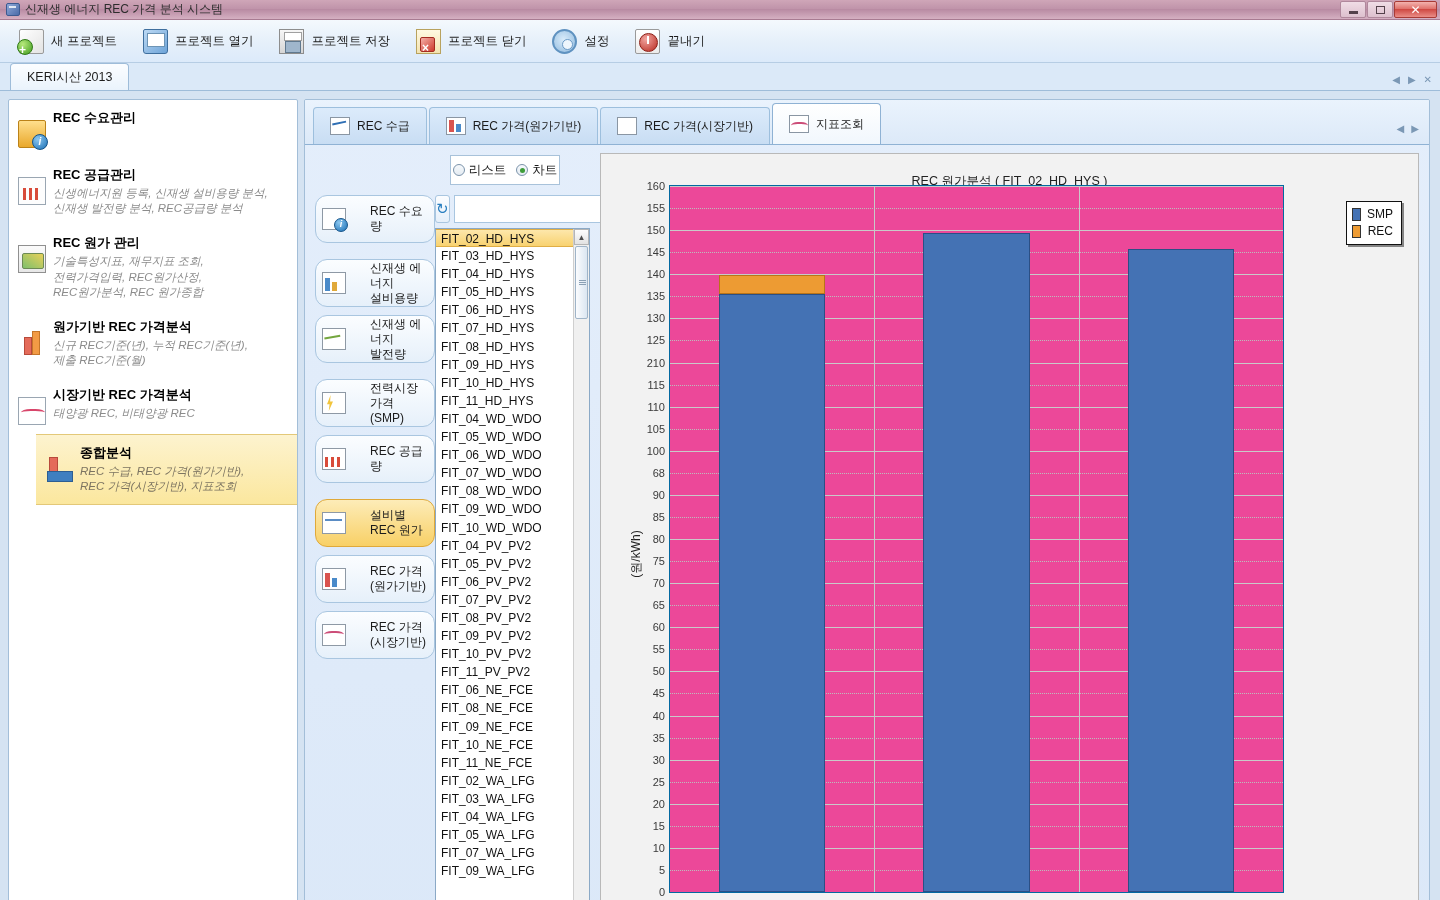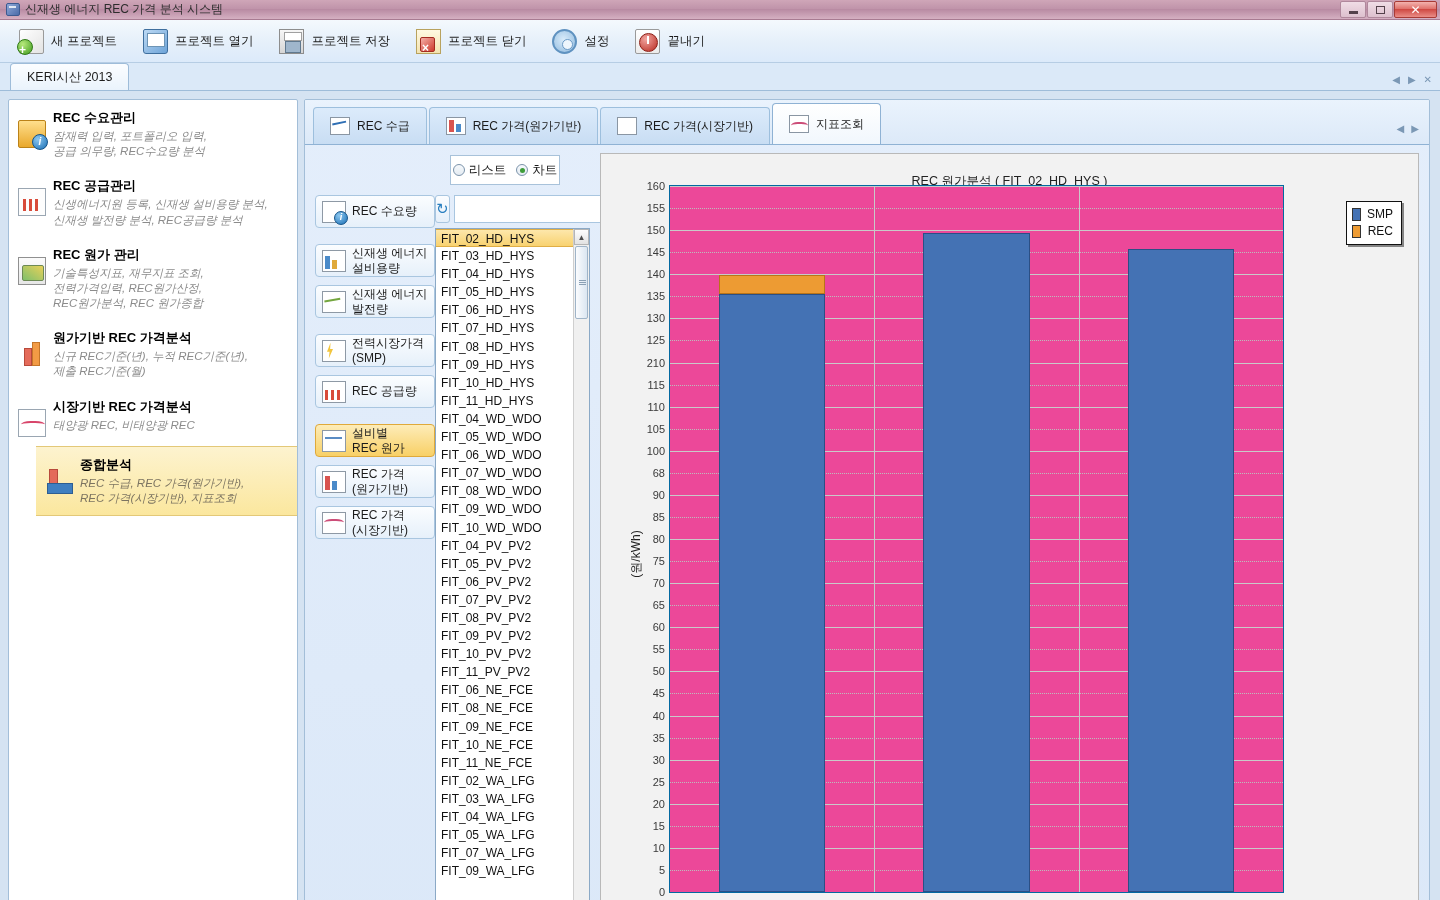--- a/index.html
+++ b/index.html
@@ -140,23 +140,23 @@
   #radiobar{
     position:absolute;left:145px;top:10px;width:110px;height:30px;
     background:#fff;border:1px solid #a8c2da;display:flex;align-items:center;justify-content:center;gap:10px;
   }
   .radio{display:flex;align-items:center;gap:4px;font-size:12.5px;}
   .rdot{width:12px;height:12px;border-radius:50%;border:1px solid #7b93aa;background:linear-gradient(to bottom,#f6f9fc,#e4ebf2);position:relative;}
   .rdot.on:after{content:"";position:absolute;left:2.5px;top:2.5px;width:5px;height:5px;border-radius:50%;background:#3e9d3a;}
   
   #btncol{width:120px;flex:none;display:flex;flex-direction:column;gap:0;padding-top:42px;}
   .sbtn{
-    height:33px;margin-bottom:8px;border:1px solid #a9c6e0;border-radius:4px;
+    height:48px;margin-bottom:8px;border:1px solid #a9c6e0;border-radius:12px;
     background:linear-gradient(to bottom,#fbfdff,#e6f0fa);
-    display:flex;align-items:center;gap:6px;padding:0 6px;font-size:12px;color:#1b1b1b;line-height:1.25;
+    display:flex;align-items:center;gap:24px;padding:0 6px;font-size:12px;color:#1b1b1b;line-height:1.25;
   }
   .sbtn.gap{margin-top:8px;}
   .sbtn.hot{background:linear-gradient(to bottom,#fdecb8,#f8d066);border:1px solid #dfa93a;}
   .sbtn .bico{width:24px;height:22px;flex:none;position:relative;border:1px solid #8e99a5;background:#fff;}
   .bi-demand{background:linear-gradient(to bottom,#ffdf8d,#e3a22a);border-color:#b8821a;}
   .bi-demand:after{content:"i";position:absolute;right:-3px;bottom:-3px;width:12px;height:12px;border-radius:50%;
     background:radial-gradient(circle at 35% 30%,#8dc8f0,#1a6fb5);border:1px solid #14548a;color:#fff;
     font-size:9px;font-weight:bold;font-style:italic;text-align:center;line-height:11px;}
   .bi-cap:after{content:"";position:absolute;left:2px;bottom:2px;width:5px;height:13px;background:#4a8ac9;}
   .bi-cap:before{content:"";position:absolute;left:9px;bottom:2px;width:5px;height:9px;background:#e0a93a;}
@@ -264,22 +264,20 @@
   </div>
 </div>
 
 <div id="main">
 
   <div id="leftpanel">
     <div class="nav-item">
       <span class="nav-ico ni-demand"></span>
       <span class="nav-txt">
         <span class="nav-title" style="display:block">REC 수요관리</span>
-        <span class="nav-desc" style="display:block;white-space:pre-line">잠재력 입력, 포트폴리오 입력,
-공급 의무량, REC수요량 분석</span>
       </span>
     </div>
     <div class="nav-item">
       <span class="nav-ico ni-supply"></span>
       <span class="nav-txt">
         <span class="nav-title" style="display:block">REC 공급관리</span>
         <span class="nav-desc" style="display:block;white-space:pre-line">신생에너지원 등록, 신재생 설비용량 분석,
 신재생 발전량 분석, REC공급량 분석</span>
       </span>
     </div>

